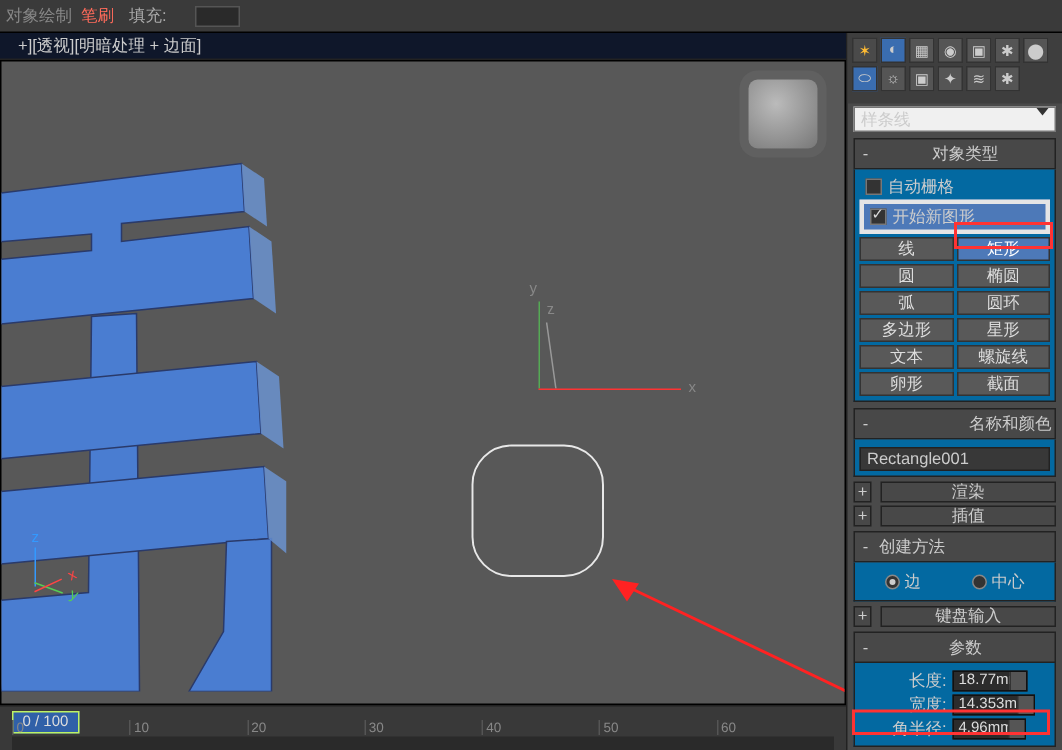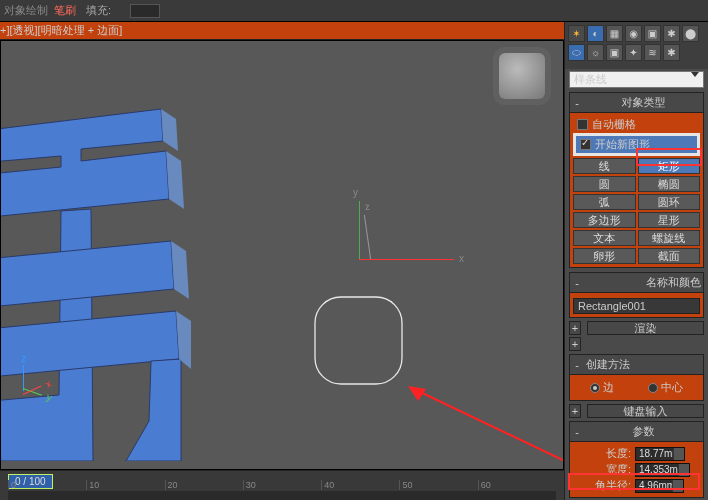--- a/index.html
+++ b/index.html
@@ -4,21 +4,21 @@
 <style>
 *{margin:0;padding:0;box-sizing:border-box;font-family:"Microsoft YaHei",SimSun,sans-serif;font-size:11px;color:#ccc;user-select:none}
 body{background:#393939;width:708px;height:500px;overflow:hidden;position:relative}
 .toolbar{height:22px;background:#3a3a3a;border-bottom:1px solid #000;display:flex;align-items:center;padding:0 4px}
 .tool-label{color:#888;margin-right:6px}
 .tool-highlight{color:#ff6b5b;margin-right:10px}
 .tool-label2{color:#aaa;margin-right:19px}
 .swatch{width:30px;height:14px;background:#2a2a2a;border:1px solid #555}
 .main{display:flex;height:478px}
 .viewport-area{flex:1;display:flex;flex-direction:column;min-width:0}
-.vp-header{height:18px;background:#c2410c;border-bottom:1px solid #222;display:flex;align-items:center;padding-left:0;color:#999}
+.vp-header{height:18px;background:#0f172a;border-bottom:1px solid #222;display:flex;align-items:center;padding-left:12px;color:#999}
 .viewport{flex:1;background:#585858;position:relative;border:1px solid #000;overflow:hidden}
 .vp-label{position:absolute;top:4px;left:6px;color:#888;font-size:11px}
 .letter-3d{position:absolute;left:-70px;top:60px;width:260px;height:360px}
 .viewcube{position:absolute;top:12px;right:18px;width:46px;height:46px;background:radial-gradient(circle at 40% 35%,#bbb,#777);border-radius:6px;box-shadow:0 0 0 6px rgba(120,120,120,.25)}
 .shape-spline{position:absolute;left:310px;top:252px;width:95px;height:95px}
 .axis-gizmo{position:absolute;left:358px;top:218px}
 .axis-y{position:absolute;width:1px;height:58px;background:#5a5;left:0;top:-58px}
 .axis-y::after{content:"y";position:absolute;top:-14px;left:-6px;color:#888;font-size:10px}
 .axis-z{position:absolute;width:1px;height:44px;background:#999;left:8px;top:-44px;transform:skewX(8deg)}
 .axis-z::after{content:"z";position:absolute;top:-14px;left:2px;color:#888;font-size:10px}
@@ -39,21 +39,21 @@
 .timeline .ticks span{flex:1;border-left:1px solid #555;font-size:9px;color:#888;padding-left:2px;position:relative;top:-11px}
 .panel{width:144px;background:#4a4a4a;border-left:1px solid #222;display:flex;flex-direction:column;overflow:hidden}
 .panel-tools{height:54px;padding:3px;display:flex;flex-wrap:wrap;gap:2px;background:#3e3e3e;align-content:flex-start}
 .ptool{width:17px;height:17px;background:#555;border:1px solid #333;display:flex;align-items:center;justify-content:center;font-size:10px;color:#ccc}
 .ptool.sel{background:#3a6db0}
 .ptool.star{background:#4a4a4a;color:#fb3}
 .panel-dropdown{margin:2px 4px;height:18px;background:#f0f0f0;color:#000;border:1px solid #777;display:flex;padding:0 4px;justify-content:space-between}
 .panel-dropdown .arr{border-left:4px solid transparent;border-right:4px solid transparent;border-top:5px solid #333}
 .rollout-head{background:#484848;border:1px solid #222;margin:2px 4px 0;padding:2px;display:flex;align-items:center;gap:4px}
 .rollout-head .minus{width:10px;text-align:center}
-.rollout-body{margin:0 4px 2px;background:#c2410c;border:1px solid #222;border-top:none;padding:3px}
+.rollout-body{margin:0 4px 2px;background:#0369a1;border:1px solid #222;border-top:none;padding:3px}
 .chk-row{display:flex;align-items:center;gap:4px;padding:1px 4px}
 .chk{width:11px;height:11px;background:#333;border:1px solid #777;position:relative}
 .chk.on::after{content:"✓";position:absolute;top:-3px;left:0;color:#ddd;font-size:10px}
 .btn-grid{display:grid;grid-template-columns:1fr 1fr;gap:2px}
 .grid-btn{height:16px;background:#595959;border:1px solid #333;text-align:center;line-height:14px;color:#ddd;font-size:11px}
 .grid-btn.hl{background:#4d79b8;color:#fff}
 .red-box{position:absolute;border:2px solid #f33;pointer-events:none}
 .name-input{display:block;height:16px;background:#383838;border:1px solid #222;color:#ccc;padding:0 4px;line-height:14px;margin-top:2px}
 .plus-row{display:flex;align-items:center;gap:6px;height:15px;margin:1px 4px}
 .plus-row .pl{width:12px;text-align:center;color:#ccc;background:#484848;border:1px solid #222;height:14px;line-height:12px}
@@ -198,20 +198,21 @@
     <div class="rollout-body">
       <span class="name-input">Rectangle001</span>
     </div>
 
     <div class="plus-row">
         <span class="pl">+</span>
         <span class="lab">渲染</span>
       </div>
     <div class="plus-row">
         <span class="pl">+</span>
+        <span class="lab">插值</span>
       </div>
 
     <div class="rollout-head">
         <span class="minus">-</span>
         <span style="flex:1;">创建方法</span>
       </div>
     <div class="rollout-body">
       <div class="radio-row">
         <span><span class="radio on"></span><span>边</span></span>
         <span><span class="radio"></span><span>中心</span></span>

